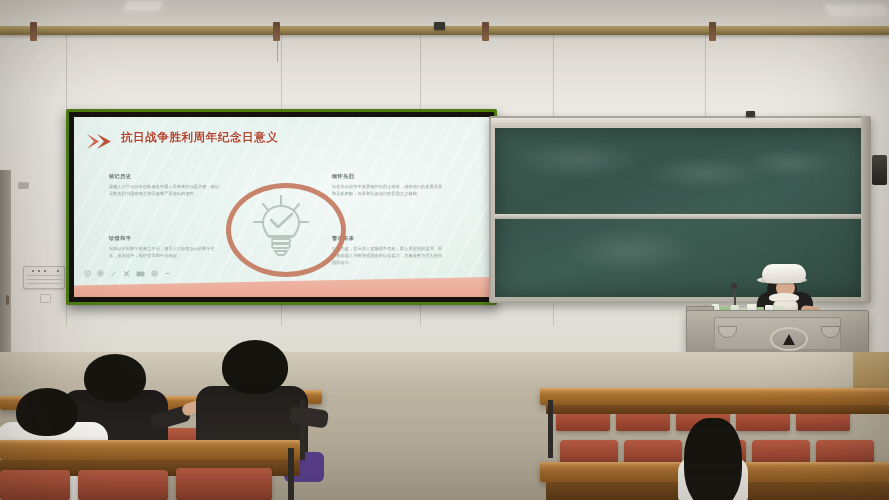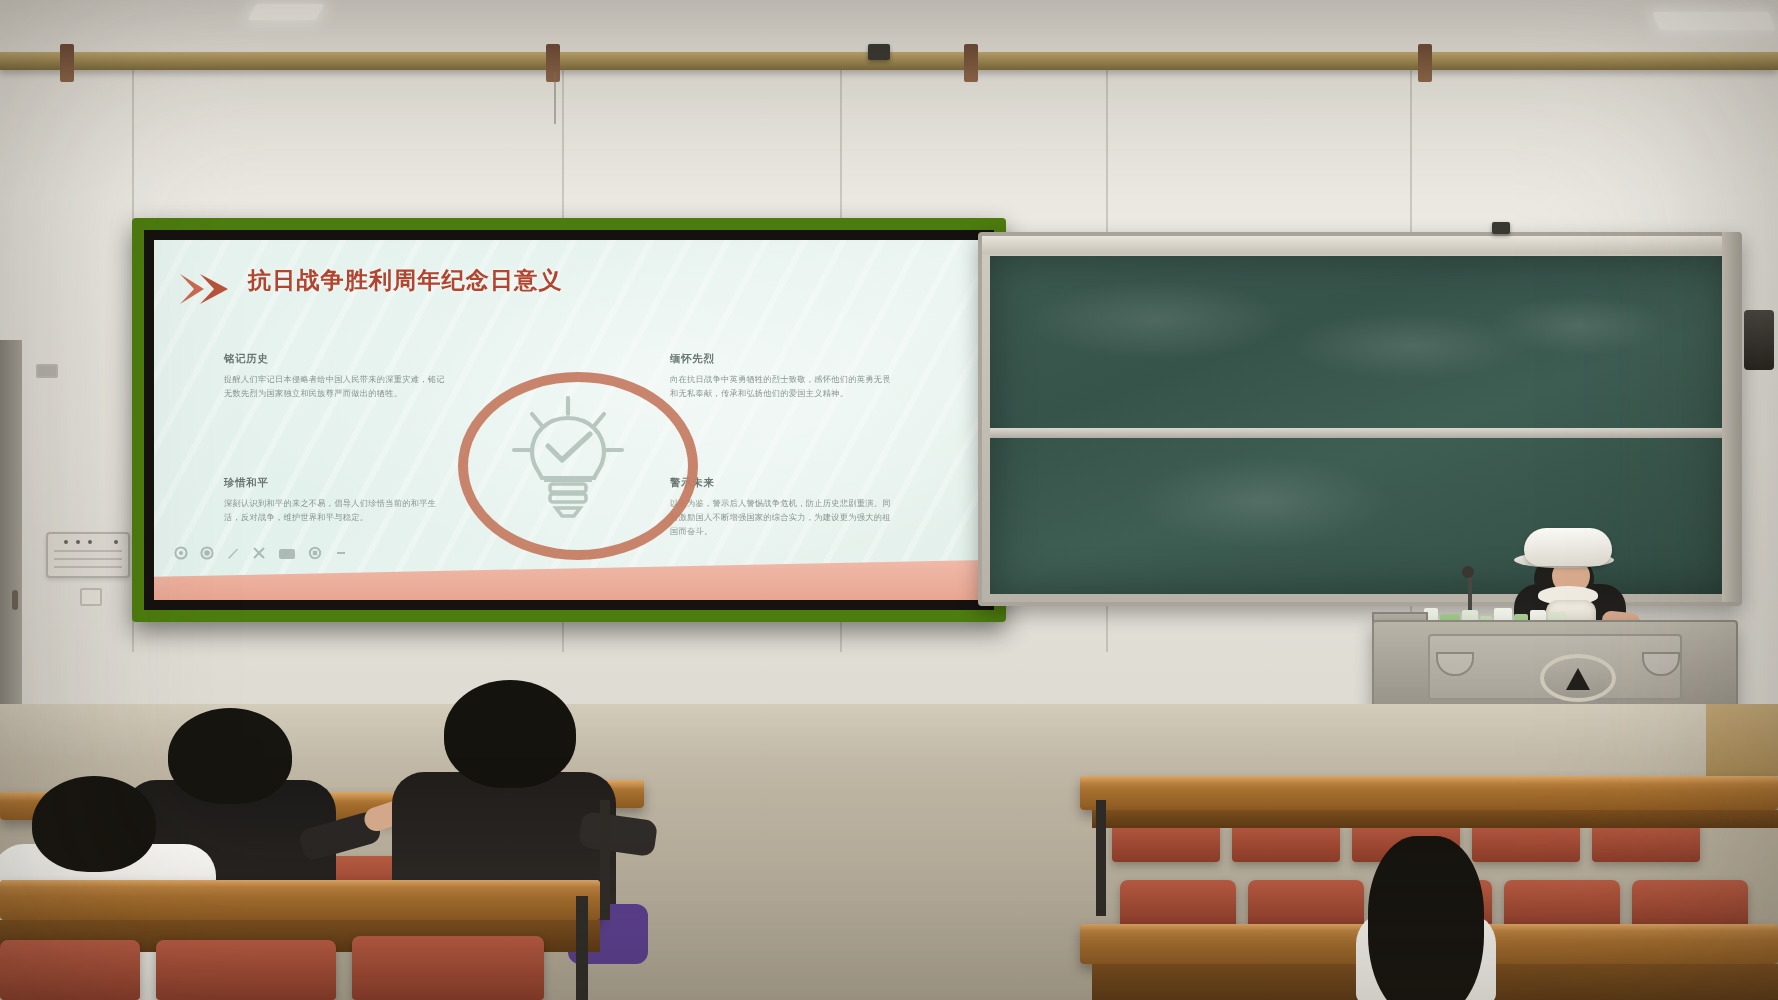--- a/index.html
+++ b/index.html
@@ -32,21 +32,21 @@
         background:linear-gradient(180deg,#6d4b36,#8d6648);border-radius:1px;}
 
   .panel-box{position:absolute;background:#e2ded6;border:1px solid #b9b5ac;
         border-radius:2px;box-shadow:0 1px 2px rgba(0,0,0,.12);}
   .panel-box .pbrow{position:absolute;left:3px;right:3px;height:1px;background:#c2beb6;}
   .panel-dot{position:absolute;width:2px;height:2px;background:#6a665f;border-radius:50%;}
   .socket{position:absolute;background:#e6e2da;border:1px solid #c0bcb4;border-radius:1px;}
 
   
   .screen-frame{position:absolute;left:66px;top:109px;width:425px;height:190px;
-        background:#15120f;border:6px solid #4d7c0f;border-radius:2px;
+        background:#15120f;border:3px solid #4d7c0f;border-radius:2px;
         box-shadow:0 5px 12px rgba(0,0,0,.45);}
   .screen-shadow{position:absolute;left:66px;top:297px;width:431px;height:9px;
         background:linear-gradient(180deg,rgba(30,25,20,.85),rgba(120,116,108,0));}
 
   .slide{position:absolute;left:5px;top:5px;right:5px;bottom:5px;overflow:hidden;
         background:linear-gradient(135deg,#e7f3ee 0%,#e3f1ec 35%,#eaf4f0 70%,#e2efe9 100%);}
   
   .slide-texture{position:absolute;inset:0;opacity:.5;
         background:repeating-linear-gradient(118deg,
           rgba(255,255,255,0) 0px, rgba(255,255,255,0) 14px,

